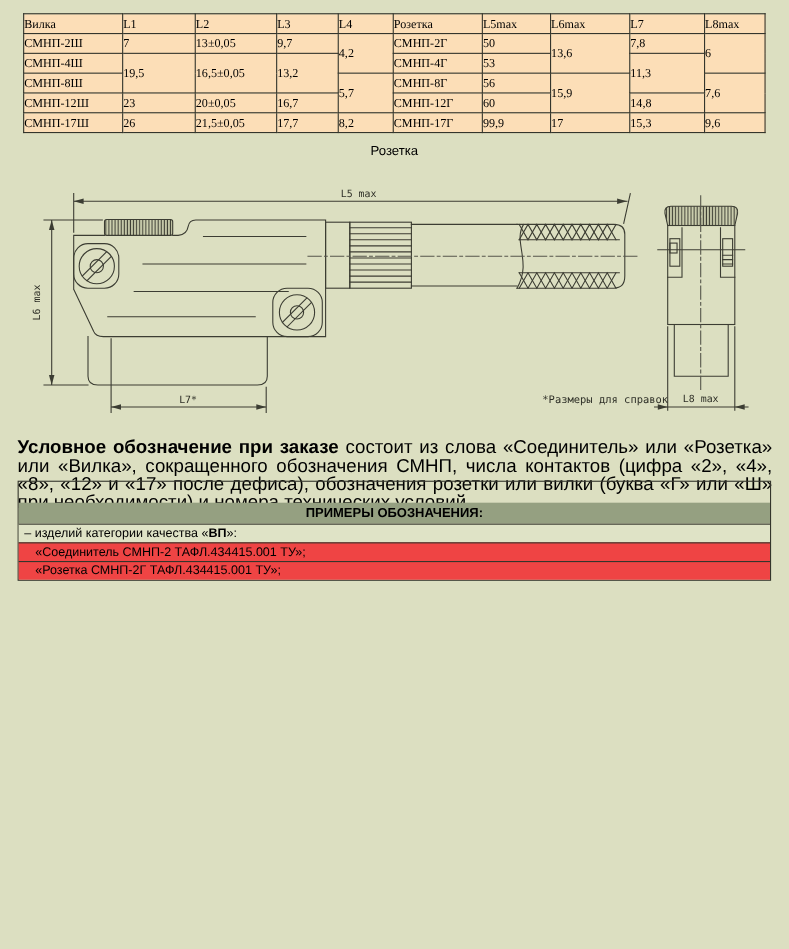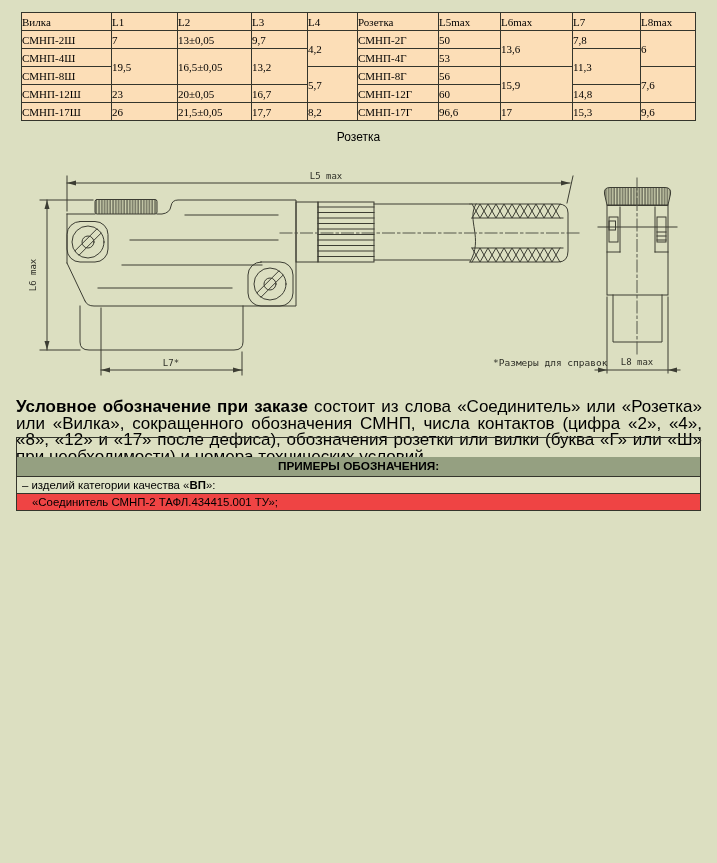--- a/index.html
+++ b/index.html
@@ -105,21 +105,21 @@
     <td>60</td>
     <td>14,8</td>
   </tr>
   <tr>
     <td>СМНП-17Ш</td>
     <td>26</td>
     <td>21,5±0,05</td>
     <td>17,7</td>
     <td>8,2</td>
     <td>СМНП-17Г</td>
-    <td>96,6</td>
+    <td>99,9</td>
     <td>17</td>
     <td>15,3</td>
     <td>9,6</td>
   </tr>
 </tbody>
   </table>
 
 <div class="caption">
   <div>Розетка</div>
 </div>
@@ -199,13 +199,14 @@
   <text class="dimtext" x="637" y="202" text-anchor="middle">L8 max</text>
   <text class="ftext" x="493" y="203">*Размеры для справок</text>
 </svg>
 
 <p class="ordering"><span class="b">Условное обозначение при заказе</span><span> состоит из слова «Соединитель» или «Розетка» или «Вилка», сокращенного обозначения СМНП, числа контактов (цифра «2», «4», «8», «12» и «17» после дефиса), обозначения розетки или вилки (буква «Г» или «Ш» при необходимости) и номера технических условий.</span></p>
 
 <div class="examples">
   <div class="ex-header">ПРИМЕРЫ ОБОЗНАЧЕНИЯ:</div>
   <div class="ex-row ex-cat"><span>– изделий категории качества «</span><span class="b">ВП</span><span>»:</span></div>
   <div class="ex-row ex-item">«Соединитель СМНП-2 ТАФЛ.434415.001 ТУ»;</div>
+  <div class="ex-row ex-item">«Розетка СМНП-2Г ТАФЛ.434415.001 ТУ»;</div>
 </div>
 
 </body></html>

